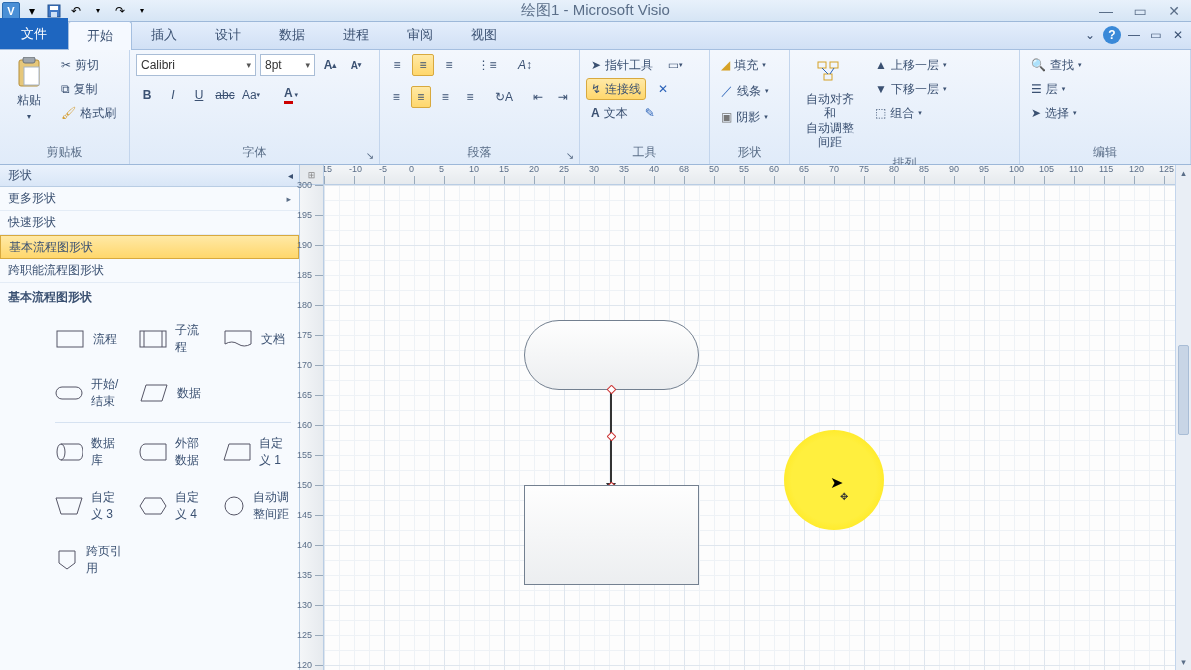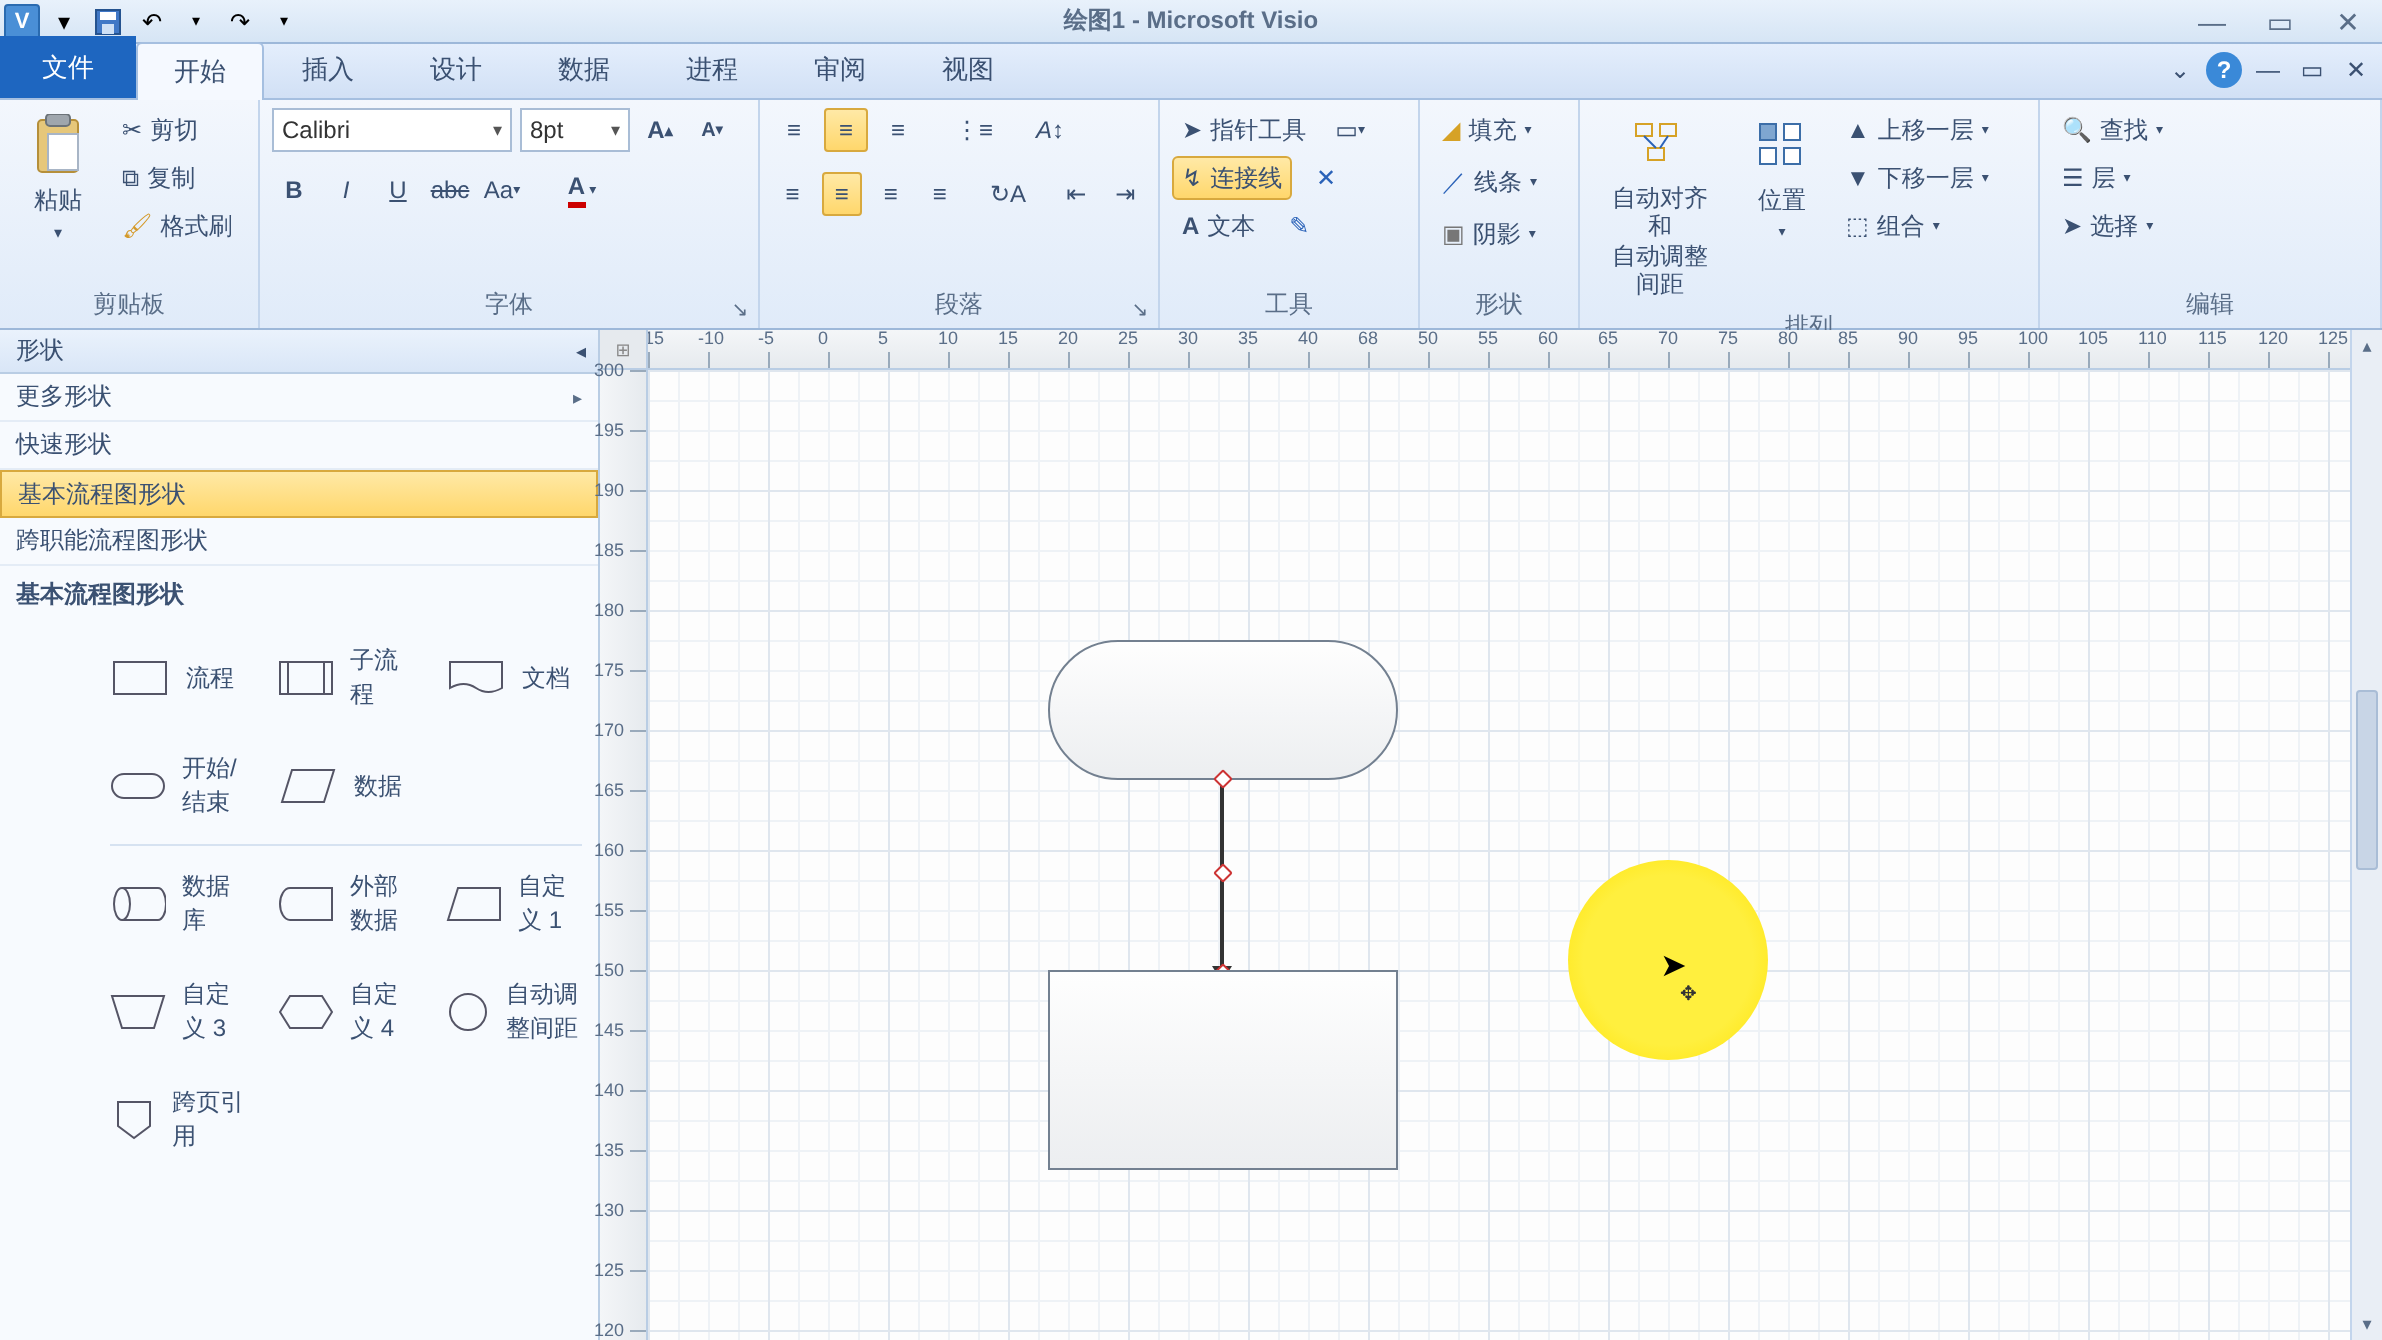--- a/index.html
+++ b/index.html
@@ -3,21 +3,21 @@
 <meta charset="utf-8">
 <style>
 * { box-sizing: border-box; margin: 0; padding: 0; font-family: "Microsoft YaHei", "Segoe UI", sans-serif; }
 body { background: #fff; width: 1191px; height: 670px; overflow: hidden; font-size: 12px; }
 
 
 .titlebar { height: 22px; background: linear-gradient(#e8f1fb,#d6e5f5); display: flex; align-items: center; border-bottom: 1px solid #9db8d9; position: relative; }
 .titlebar .qat { display: flex; align-items: center; gap: 2px; padding-left: 2px; }
 .titlebar .qat .vicon { width: 18px; height: 18px; background: #4a8fd6; border: 1px solid #2a6bb0; display: flex; align-items: center; justify-content: center; color: #fff; font-weight: bold; font-size: 11px; border-radius: 2px; }
 .titlebar .qat .qbtn { width: 20px; height: 18px; display: flex; align-items: center; justify-content: center; border: 1px solid transparent; border-radius: 2px; }
-.titlebar .title { position: absolute; left: 50%; transform: translateX(-50%); color: #5a6e88; font-size: 12px; font-weight: bold; }
+.titlebar .title { position: absolute; left: 50%; transform: translateX(-50%); color: #5a6e88; font-size: 15px; }
 .titlebar .winbtns { position: absolute; right: 6px; display: flex; gap: 12px; color: #5a6e88; font-size: 14px; }
 .titlebar .winbtns span { width: 22px; text-align: center; }
 
 
 .ribbon-tabs { height: 28px; background: linear-gradient(#e4eefc,#d1e0f5); display: flex; align-items: flex-end; border-bottom: 1px solid #a5bfe0; position: relative; }
 .ribbon-tabs .tab { padding: 5px 18px; color: #3b5172; font-size: 13px; border: 1px solid transparent; border-bottom: none; }
 .ribbon-tabs .tab.file { background: #1e66c0; color: #fff; padding: 6px 20px; border-radius: 0; }
 .ribbon-tabs .tab.active { background: #f5f9ff; border-color: #a5bfe0; border-top-left-radius: 3px; border-top-right-radius: 3px; color: #3b5172; margin-bottom: -1px; }
 .ribbon-tabs .help-controls { position: absolute; right: 4px; top: 4px; display: flex; gap: 4px; align-items: center; }
 .ribbon-tabs .help-controls .hbtn { width: 18px; height: 18px; display: flex; align-items: center; justify-content: center; color: #3b5172; }
@@ -304,32 +304,20 @@
               <rect x="2" y="2" width="8" height="6" fill="none" stroke="#d6a226"></rect>
               <rect x="14" y="2" width="8" height="6" fill="none" stroke="#d6a226"></rect>
               <rect x="8" y="14" width="8" height="6" fill="none" stroke="#d6a226"></rect>
               <line x1="6" y1="8" x2="12" y2="14" stroke="#2a62b8"></line>
               <line x1="18" y1="8" x2="14" y2="14" stroke="#2a62b8"></line>
             </svg>
           </div>
         <span style="white-space:pre-line;text-align:center;line-height:1.2;">自动对齐和
 自动调整间距</span>
       </div>
-      <div class="bigbtn" style="width:38px;">
-        <div class="icon-lg">
-            <svg width="26" height="26">
-              <rect x="2" y="2" width="8" height="8" fill="#7fa6d0" stroke="#3c6ea8"></rect>
-              <rect x="14" y="2" width="8" height="8" fill="#fff" stroke="#3c6ea8"></rect>
-              <rect x="2" y="14" width="8" height="8" fill="#fff" stroke="#3c6ea8"></rect>
-              <rect x="14" y="14" width="8" height="8" fill="#fff" stroke="#3c6ea8"></rect>
-            </svg>
-          </div>
-        <span>位置</span>
-          <span style="font-size:7px;">▾</span>
-      </div>
       <div class="arrange-col">
         <div class="smbtn">
             <span>▲</span>
             <span>上移一层</span>
             <span style="font-size:7px;">▾</span>
           </div>
         <div class="smbtn">
             <span>▼</span>
             <span>下移一层</span>
             <span style="font-size:7px;">▾</span>

